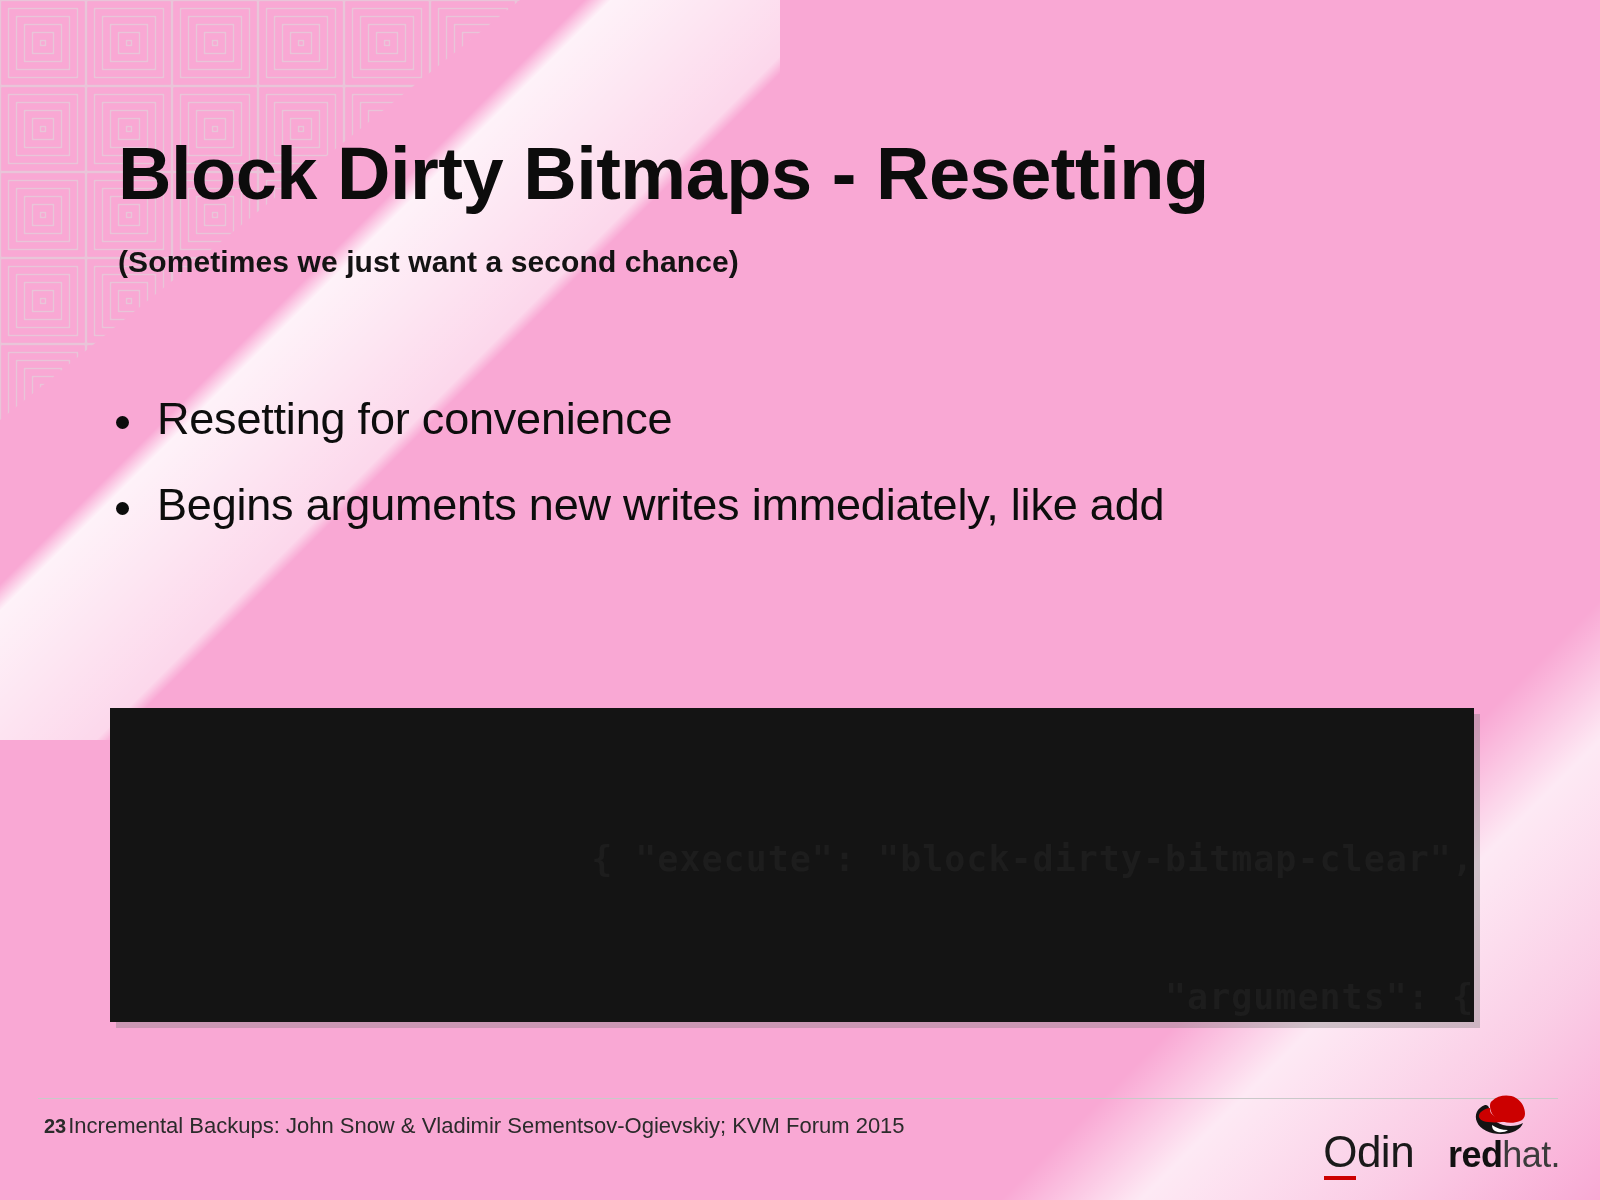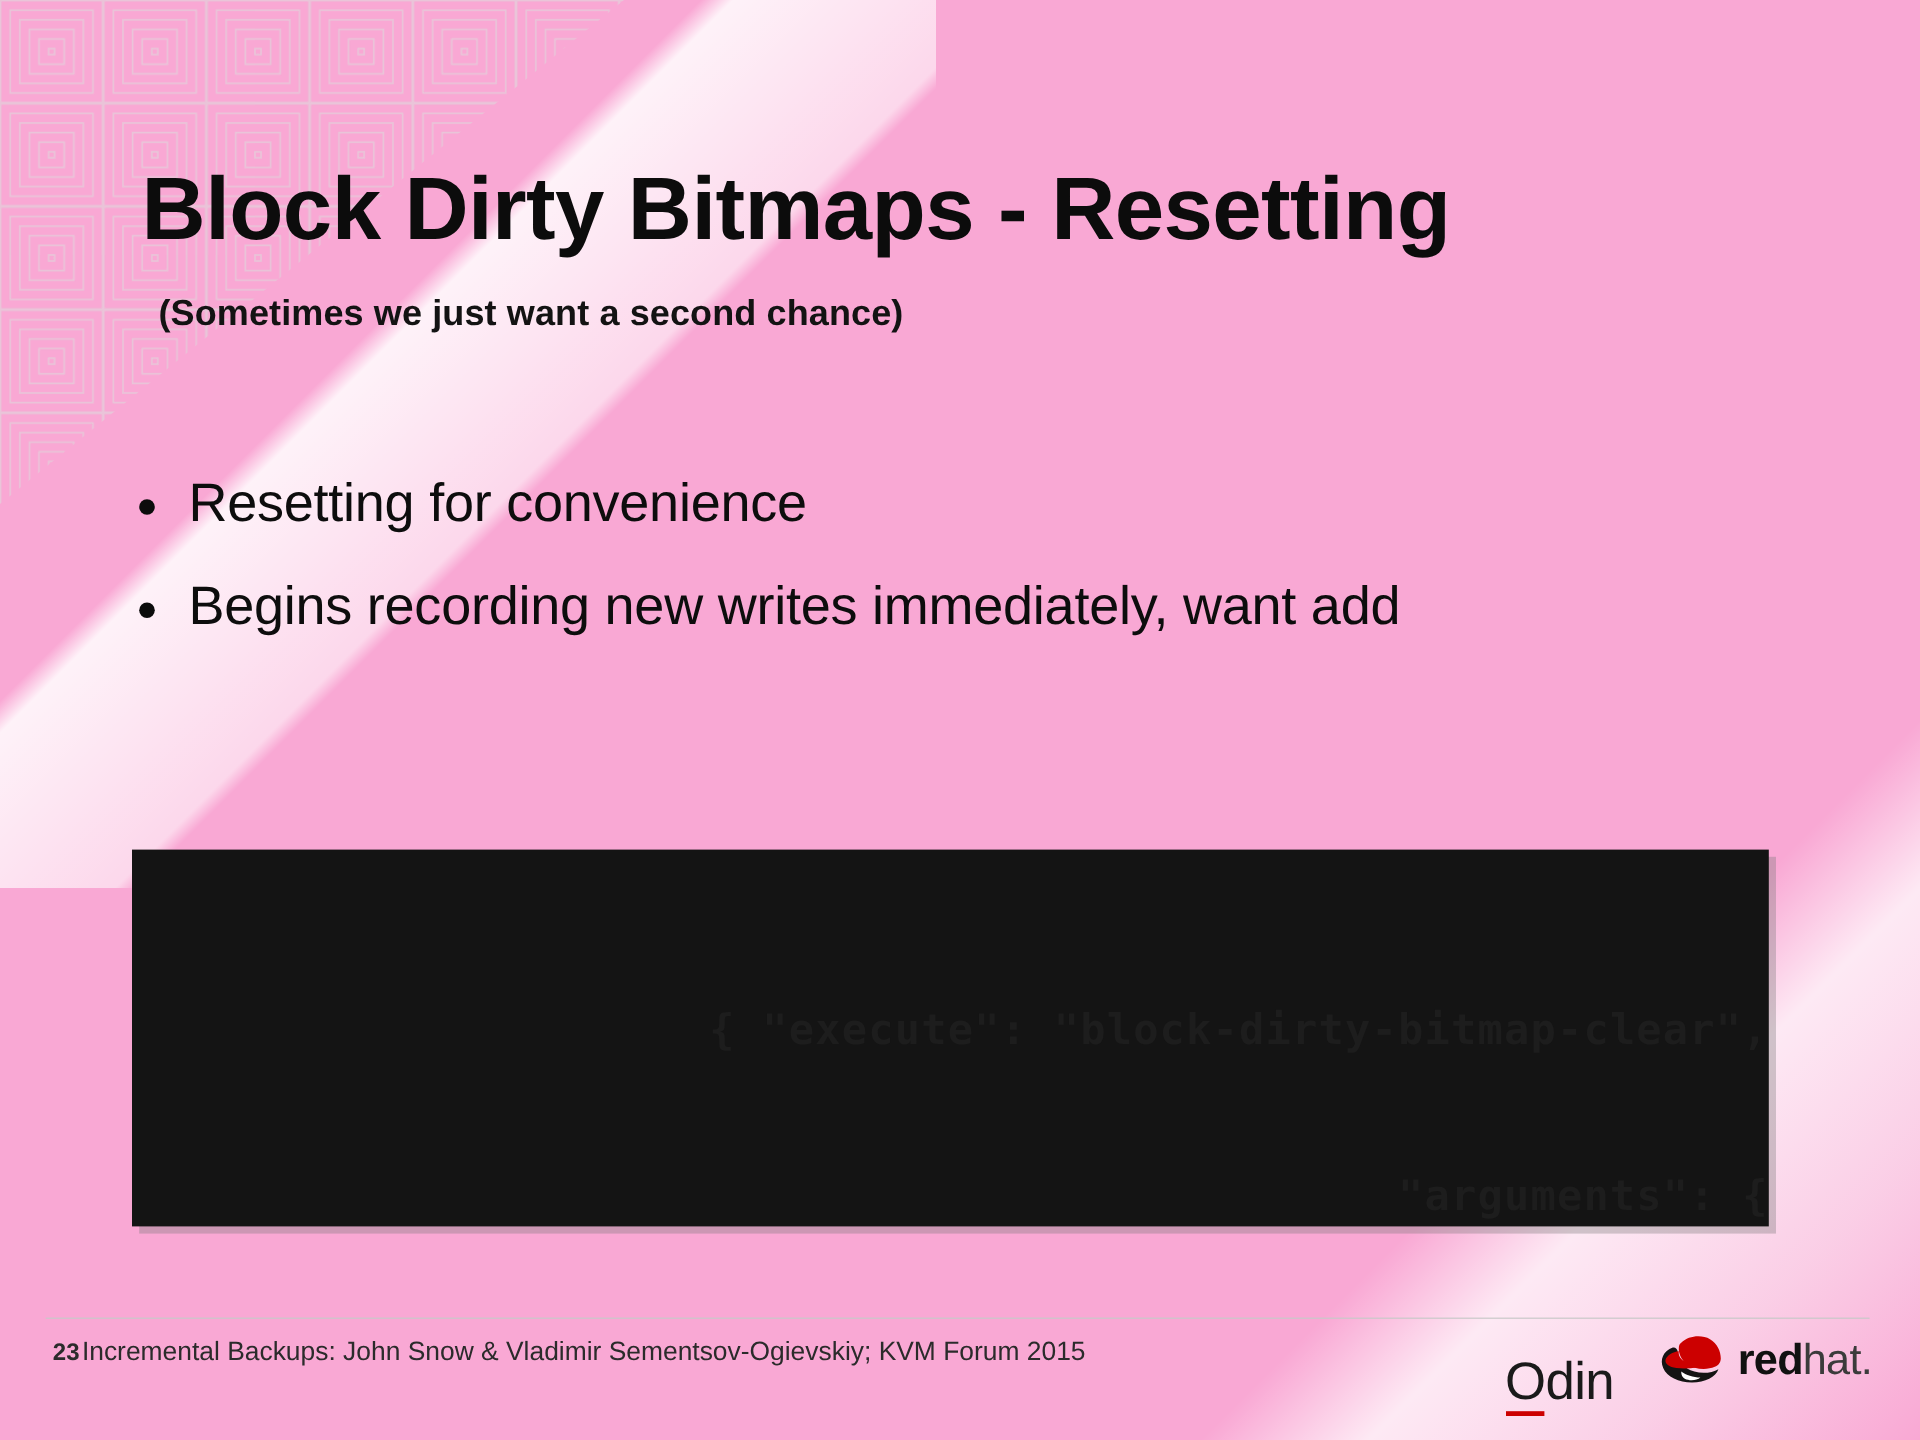--- a/index.html
+++ b/index.html
@@ -63,21 +63,21 @@
     top: 136px;
     font-size: 74px;
     font-weight: 700;
     letter-spacing: -0.5px;
     color: #0c0c0c;
     line-height: 1.04;
     white-space: nowrap;
   }
   .subtitle {
     position: absolute;
-    left: 132px;
+    left: 118px;
     top: 245px;
     font-size: 30px;
     font-weight: 700;
     color: #131313;
     letter-spacing: 0.1px;
     white-space: nowrap;
   }
 
   
   .bullets {
@@ -187,20 +187,21 @@
     position: absolute;
     left: 1px;
     bottom: 0;
     width: 32px;
     height: 4px;
     background: #cc0000;
   }
   .redhat-logo {
     display: flex;
     align-items: center;
+    flex-direction: column;
   }
   .redhat-mark {
     width: 60px;
     height: 44px;
     margin-right: 9px;
   }
   .redhat-word {
     font-size: 36px;
     line-height: 1;
     letter-spacing: -0.6px;
@@ -234,21 +235,21 @@
   <div class="title">Block Dirty Bitmaps - Resetting</div>
   <div class="subtitle">(Sometimes we just want a second chance)</div>
 
   <div class="bullets">
     <div class="bullet-row">
       <span class="bullet-dot"></span>
       <span class="bullet-text">Resetting for convenience</span>
     </div>
     <div class="bullet-row">
       <span class="bullet-dot"></span>
-      <span class="bullet-text">Begins recording new writes immediately, want add</span>
+      <span class="bullet-text">Begins arguments new writes immediately, like add</span>
     </div>
   </div>
 
   <div class="code-block">
     <div class="code-inner">
       <span class="code-line">{ "execute": "block-dirty-bitmap-clear",</span>
       <span class="code-line">  "arguments": {</span>
       
       
       

